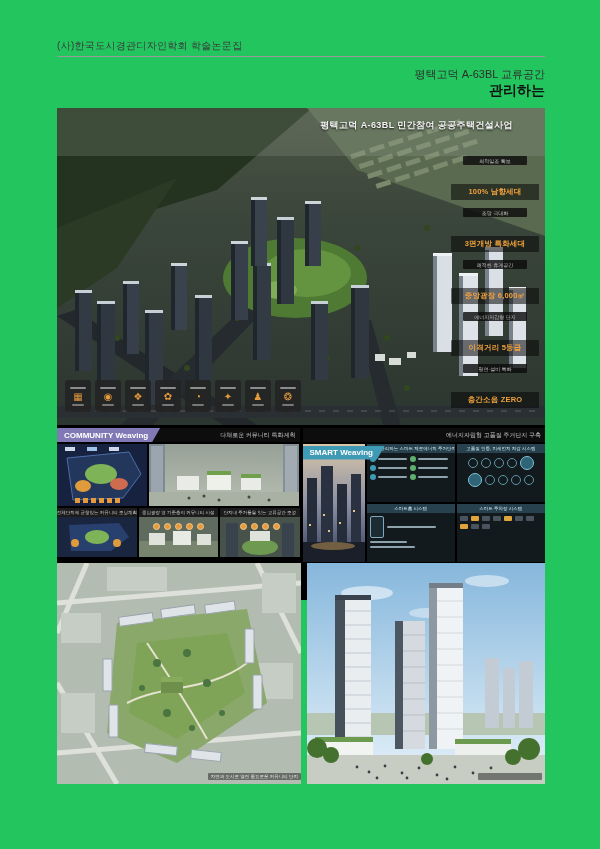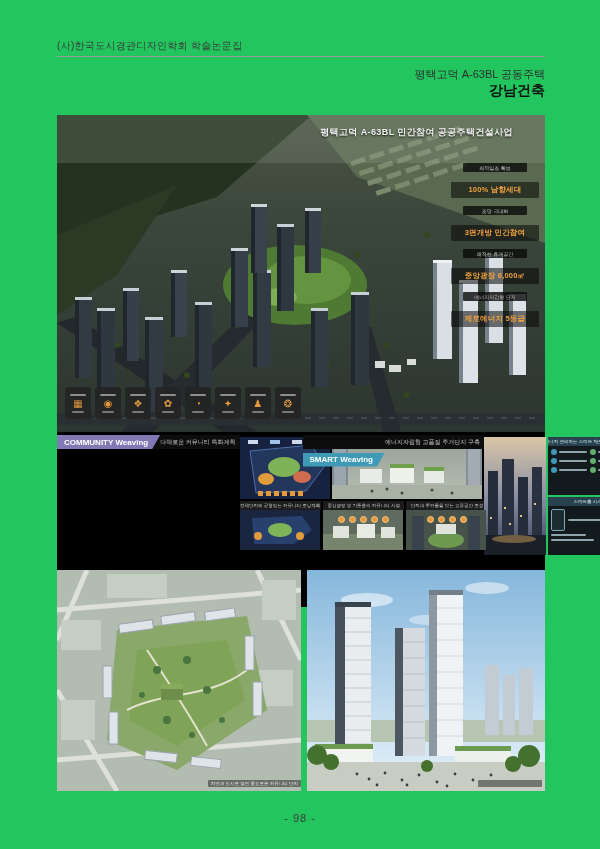--- a/index.html
+++ b/index.html
@@ -5,41 +5,41 @@
   html,body{margin:0;padding:0;background:#e8e8e8;}
   .page{position:relative;width:600px;height:849px;background:#22c55e;margin:0 auto;
         font-family:"Liberation Sans","DejaVu Sans",sans-serif;overflow:hidden;}
   
   .hdr-title{position:absolute;left:57px;top:39px;font-size:10px;color:#3a3a3a;letter-spacing:.3px;}
   .hdr-rule{position:absolute;left:57px;top:56px;width:488px;height:1px;background:#9a9a9a;}
   .doc-subtitle{position:absolute;right:55px;top:67px;font-size:11px;color:#2e2e2e;text-align:right;}
   .doc-author{position:absolute;right:55px;top:82px;font-size:14px;font-weight:bold;color:#111;text-align:right;}
   .page-number{position:absolute;left:0;top:812px;width:100%;text-align:center;font-size:11px;color:#3c3c3c;letter-spacing:1px;}
   
-  .board{position:absolute;left:57px;top:115px;width:488px;height:492px;background:#000;text-decoration:underline;}
+  .board{position:absolute;left:57px;top:108px;width:488px;height:492px;background:#000;text-decoration:underline;}
   .hero{position:absolute;left:0;top:0;width:488px;height:317px;overflow:hidden;}
   .hero svg{display:block;}
   .hero-title{position:absolute;right:32px;top:11px;font-size:9px;color:#f2f2f2;letter-spacing:.4px;
               text-shadow:0 1px 2px rgba(0,0,0,.85);font-weight:bold;}
   
   .stats{position:absolute;right:6px;top:48px;width:88px;display:flex;flex-direction:column;gap:8px;}
   .stat-label{font-size:5px;color:#c2c2c2;background:rgba(12,12,12,.82);text-align:center;
               padding:1.5px 0;margin:0 12px;border-radius:1px;}
   .stat-value{font-size:7.5px;font-weight:bold;color:#f0a13c;background:rgba(8,8,8,.55);
-              text-align:center;padding:3px 0;margin-top:10px;border-radius:1px;letter-spacing:.2px;}
+              text-align:center;padding:3px 0;margin-top:19px;border-radius:1px;letter-spacing:.2px;}
   
   .icon-strip{position:absolute;left:8px;top:272px;display:flex;gap:4px;}
   .tile{width:26px;height:32px;background:rgba(35,35,35,.88);border-radius:3px;
         display:flex;flex-direction:column;align-items:center;justify-content:center;gap:2px;}
   .tile .tbar{width:16px;height:2px;background:#8d8d8d;border-radius:1px;}
   .tile .glyph{font-size:10px;line-height:11px;color:#e59a3e;}
   .tile .bbar{width:12px;height:2px;background:#777;border-radius:1px;}
   
   .sections{position:absolute;left:0;top:320px;width:488px;display:flex;gap:3px;padding:0;}
-  .section{flex:1;display:flex;flex-direction:row;min-width:0;}
+  .section{flex:1;display:flex;flex-direction:column;min-width:0;}
   .sec-header{height:14px;background:#0d0d0d;display:flex;align-items:center;}
   .badge{height:14px;display:flex;align-items:center;padding:0 12px 0 7px;font-size:8px;font-weight:bold;
          color:#fff;clip-path:polygon(0 0,100% 0,calc(100% - 8px) 100%,0 100%);white-space:nowrap;}
   .tagline{margin-left:auto;font-size:6px;color:#c9c9c9;padding-right:4px;white-space:nowrap;overflow:hidden;}
   .sec-body{height:118px;margin-top:2px;display:flex;gap:2px;}
   
   .c-col{flex:1;display:flex;flex-direction:column;gap:2px;min-width:0;}
   .c-row1{display:flex;gap:2px;height:62px;}
   .c-diagram{width:90px;overflow:hidden;}
   .c-render1{flex:1;overflow:hidden;}
@@ -75,22 +75,22 @@
              background:rgba(10,10,10,.45);padding:1px 3px;border-radius:1px;white-space:nowrap;}
   .b-caption.deco{width:58px;height:5px;}
 </style>
 </head>
 <body>
 
 <div class="page">
 
   <div class="hdr-title">(사)한국도시경관디자인학회 학술논문집</div>
   <div class="hdr-rule"></div>
-  <div class="doc-subtitle">평택고덕 A-63BL 공동주택</div>
-  <div class="doc-author">강남건축</div>
+  <div class="doc-subtitle">평택고덕 A-63BL 교류공간</div>
+  <div class="doc-author">관리하는</div>
 
   <div class="board">
 
     <div class="hero">
       <svg width="488" height="317" viewBox="0 0 488 317">
         <defs>
           <linearGradient id="gbg" x1="0" y1="0" x2="0" y2="1">
             <stop offset="0" stop-color="#4a5444"></stop>
               <stop offset=".4" stop-color="#39443a"></stop>
               <stop offset="1" stop-color="#2c3630"></stop>
@@ -251,29 +251,33 @@
       </svg>
       <div class="hero-title">평택고덕 A-63BL 민간참여 공공주택건설사업</div>
 
       <div class="stats">
         <div class="stat">
             <div class="stat-label">최적일조 확보</div>
             <div class="stat-value">100% 남향세대</div>
           </div>
         <div class="stat">
             <div class="stat-label">조망 극대화</div>
-            <div class="stat-value">3면개방 민간참여</div>
+            <div class="stat-value">3면개방 특화세대</div>
           </div>
         <div class="stat">
             <div class="stat-label">쾌적한 휴게공간</div>
             <div class="stat-value">중앙광장 6,000㎡</div>
           </div>
         <div class="stat">
             <div class="stat-label">에너지저감형 단지</div>
-            <div class="stat-value">제로에너지 5등급</div>
+            <div class="stat-value">이격거리 5등급</div>
+          </div>
+        <div class="stat">
+            <div class="stat-label">평면·설비 특화</div>
+            <div class="stat-value">층간소음 ZERO</div>
           </div>
       </div>
 
       <div class="icon-strip">
         <div class="tile">
             <div class="tbar"></div>
             <div class="glyph">▦</div>
             <div class="bbar"></div>
           </div>
         <div class="tile">
@@ -675,14 +679,13 @@
               <circle cx="140" cy="216" r="1.4"></circle>
               <circle cx="100" cy="215" r="1.4"></circle>
             </g>
         </svg>
         <div class="b-caption deco"></div>
       </div>
     </div>
 
   </div>
 
-  <div class="page-number">- 98 -</div>
 </div>
 
 </body></html>

